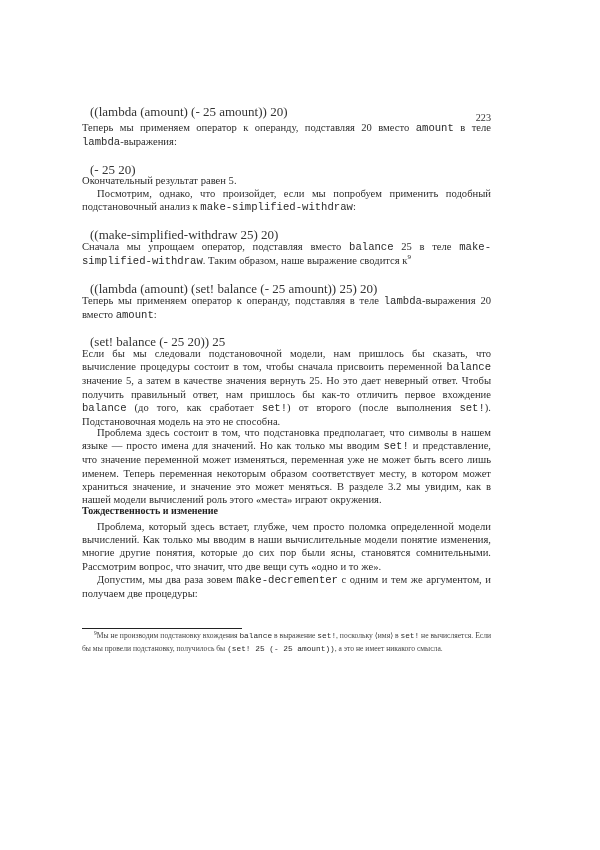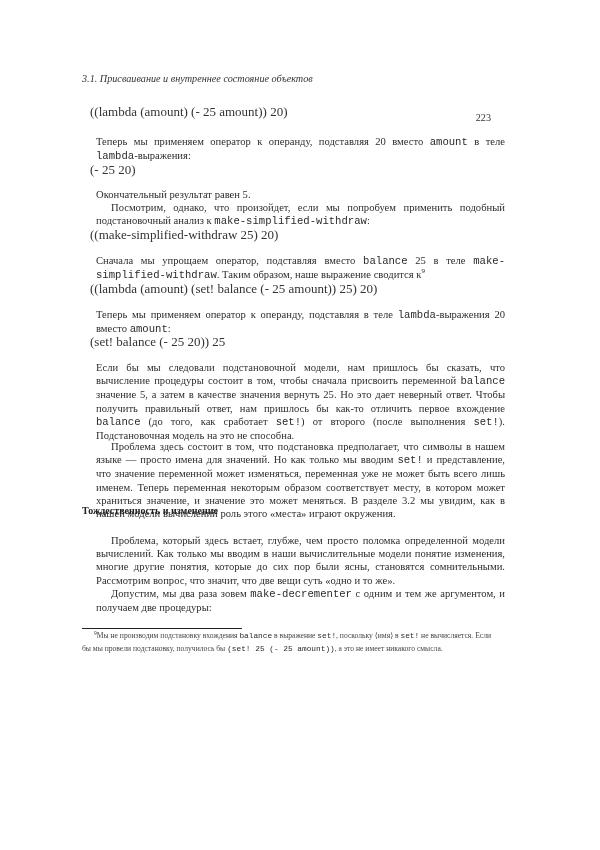--- a/index.html
+++ b/index.html
@@ -42,21 +42,21 @@
     position: absolute;
     left: 0;
     width: 409px;
   }
   .p {
     font-family: "Liberation Serif", "DejaVu Serif", serif;
     font-size: 10.6px;
     line-height: 13.2px;
     text-align: justify;
     color: #2e2e2e;
-    margin: 14px;
+    margin: 0;
   }
   .p.indent { text-indent: 15px; }
   .code {
     font-family: Liberation Serif, serif;
     font-size: 13px;
     line-height: 12.2px;
     color: #333;
     white-space: pre;
     margin: 8px;
   }
@@ -90,21 +90,20 @@
   .fn.indent { text-indent: 12px; }
   .fn .tt { font-size: 7.8px; }
   .fn sup { font-size: 5.5px; vertical-align: 3px; }
 </style>
 </head>
 <body>
 
 <div class="page">
 
   <div class="header">
-    <span>3.1. Присваивание и внутреннее состояние объектов</span>
     <span class="pageno">223</span>
   </div>
 
   <div class="blk code" style="top:98px">((lambda (amount) (- 25 amount)) 20)</div>
 
   <p class="blk p" style="top:121px"><span>Теперь мы применяем оператор к операнду, подставляя 20 вместо </span><span class="tt">amount</span><span> в теле </span><span class="tt">lambda</span><span>-выражения:</span></p>
 
   <div class="blk code" style="top:156px">(- 25 20)</div>
 
   <p class="blk p" style="top:174px">Окончательный результат равен 5.</p>

